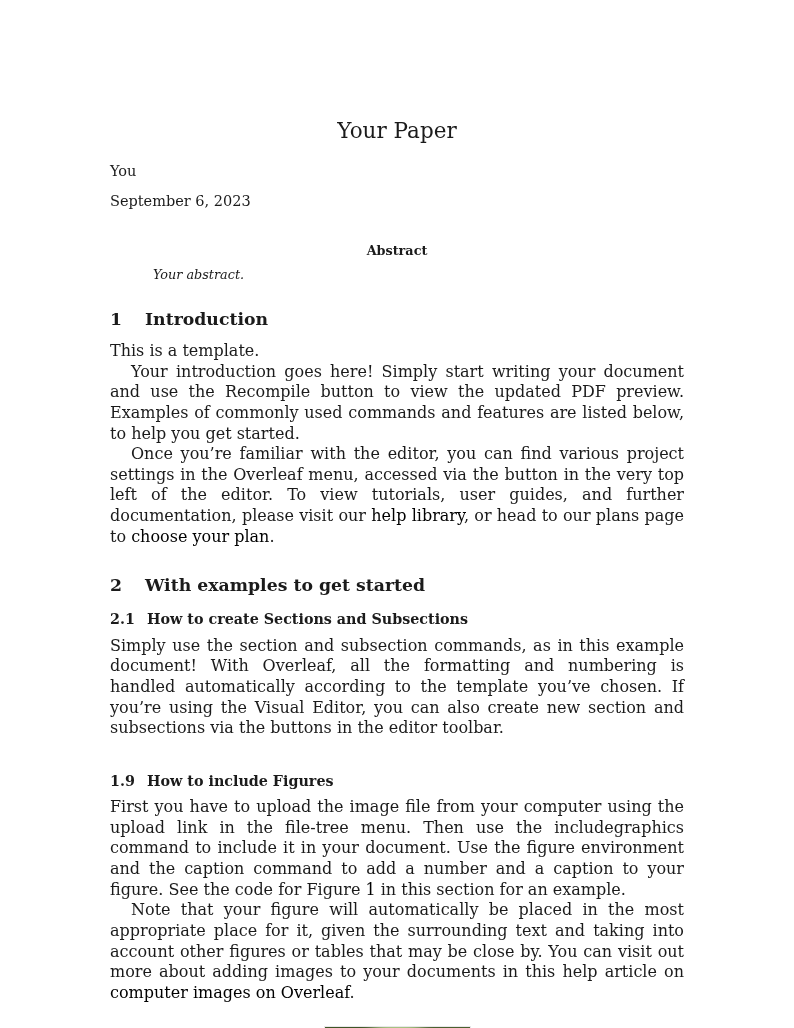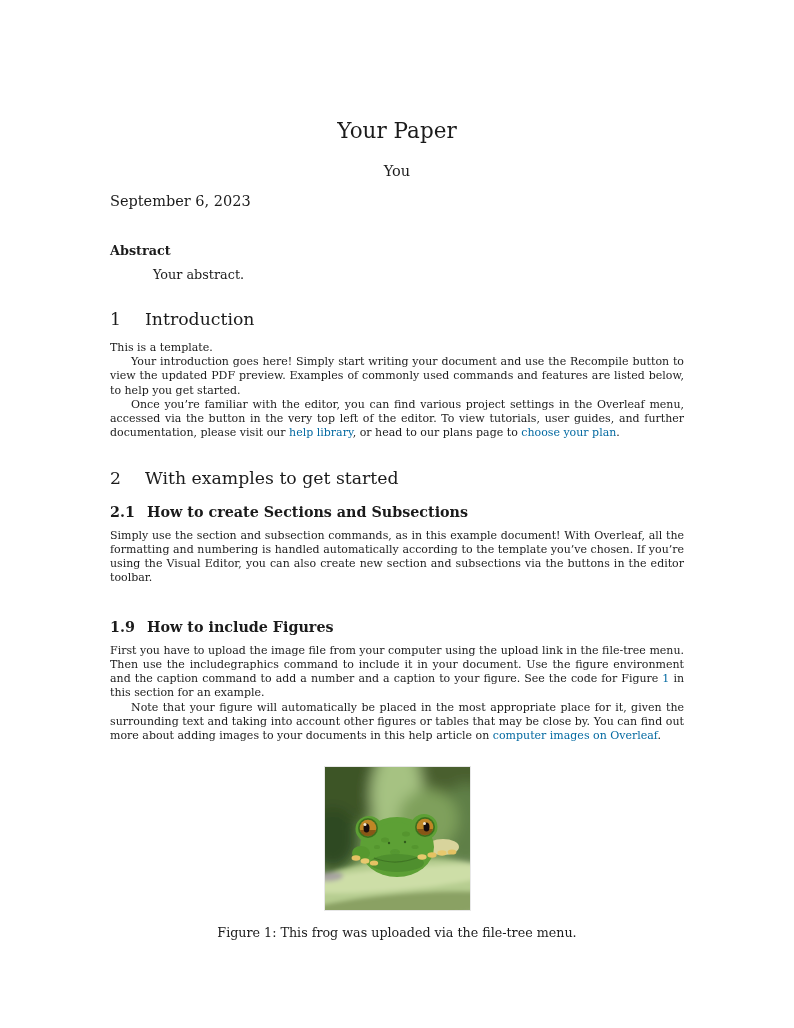--- a/index.html
+++ b/index.html
@@ -8,51 +8,51 @@
     font-family:"DejaVu Serif","Liberation Serif",serif;
     -webkit-font-smoothing:antialiased;position:relative;overflow:hidden;
   }
   .page{width:794px;height:1028px;position:relative;}
   .content{padding:0 110px;}
 
   
   .title{
     margin:118px 0 0 0;text-align:center;font-size:21.5px;font-weight:400;line-height:1.2;
   }
-  .author{margin-top:19px;text-align:center;font-size:14.5px;}
+  .author{margin-top:19px;text-align:left;font-size:14.5px;}
   .date{margin-top:14px;text-align:left;font-size:14.5px;}
 
   
-  .abstract-heading{margin-top:34px;font-size:12.8px;font-weight:700;}
+  .abstract-heading{margin-top:34px;text-align:center;font-size:12.8px;font-weight:700;}
   .abstract-text{
-    margin:9px 43px 0 43px;font-size:12.8px;line-height:1.28;text-align:justify;
+    margin:9px 43px 0 43px;font-size:12.8px;line-height:1.28;text-align:justify;font-style:italic;
   }
 
   
   .sec{
-    font-size:17.3px;font-weight:400;line-height:1.15;margin:27px 0 0 0;
+    font-size:17.3px;font-weight:700;line-height:1.15;margin:27px 0 0 0;
   }
   .subsec{
     font-size:14.3px;font-weight:700;line-height:1.15;margin:15px 0 0 0;
   }
   .sec .num{display:inline-block;min-width:27px;margin-right:8px;}
   .subsec .num{display:inline-block;min-width:32px;margin-right:5px;}
 
   
   p.body{
-    font-size:11px;line-height:1.29;text-align:justify;margin:0;
+    font-size:16px;line-height:1.29;text-align:justify;margin:0;
     hyphens:none;
   }
   p.body.first{margin-top:11px;}
   p.body.after-sub{margin-top:8px;}
   p.body.indent{text-indent:21px;}
   .sec.gap-top{margin-top:29px;}
   .subsec.gap-top{margin-top:34px;}
 
-  a.doclink{color:#0369a1;text-decoration:none;cursor:pointer;}
+  a.doclink{color:#000000;text-decoration:none;cursor:pointer;}
 
   
   .figure-wrap{margin-top:24px;text-align:center;}
   .figure-img{
     width:145px;height:143px;display:inline-block;vertical-align:top;
     outline:1px solid #e8e8e8;
   }
   .figure-caption{
     margin-top:15px;font-size:12.7px;
   }
@@ -76,21 +76,21 @@
     <p class="body indent">Your introduction goes here! Simply start writing your document and use the Recompile button to view the updated PDF preview. Examples of commonly used commands and features are listed below, to help you get started.</p>
     <p class="body indent"><span>Once you’re familiar with the editor, you can find various project settings in the Overleaf menu, accessed via the button in the very top left of the editor. To view tutorials, user guides, and further documentation, please visit our </span><a class="doclink">help library</a><span>, or head to our plans page to </span><a class="doclink">choose your plan</a><span>.</span></p>
 
     <h2 class="sec gap-top"><span class="num">2</span><span>With examples to get started</span></h2>
 
     <h3 class="subsec"><span class="num">2.1</span><span>How to create Sections and Subsections</span></h3>
     <p class="body after-sub">Simply use the section and subsection commands, as in this example document! With Overleaf, all the formatting and numbering is handled automatically according to the template you’ve chosen. If you’re using the Visual Editor, you can also create new section and subsections via the buttons in the editor toolbar.</p>
 
     <h3 class="subsec gap-top"><span class="num">1.9</span><span>How to include Figures</span></h3>
     <p class="body after-sub"><span>First you have to upload the image file from your computer using the upload link in the file-tree menu. Then use the includegraphics command to include it in your document. Use the figure environment and the caption command to add a number and a caption to your figure. See the code for Figure </span><a class="doclink">1</a><span> in this section for an example.</span></p>
-    <p class="body indent"><span>Note that your figure will automatically be placed in the most appropriate place for it, given the surrounding text and taking into account other figures or tables that may be close by. You can find out more about adding images to your documents in this help article on </span><a class="doclink">computer images on Overleaf</a><span>.</span></p>
+    <p class="body indent"><span>Note that your figure will automatically be placed in the most appropriate place for it, given the surrounding text and taking into account other figures or tables that may be close by. You can visit out more about adding images to your documents in this help article on </span><a class="doclink">computer images on Overleaf</a><span>.</span></p>
 
     <div class="figure-wrap">
       <svg class="figure-img" viewBox="0 0 145 143" preserveAspectRatio="none" xmlns="http://www.w3.org/2000/svg">
         <defs>
           <filter id="bgblur" x="-40%" y="-40%" width="180%" height="180%">
               <feGaussianBlur stdDeviation="7"></feGaussianBlur>
             </filter>
           <filter id="midblur" x="-40%" y="-40%" width="180%" height="180%">
               <feGaussianBlur stdDeviation="2.2"></feGaussianBlur>
             </filter>

